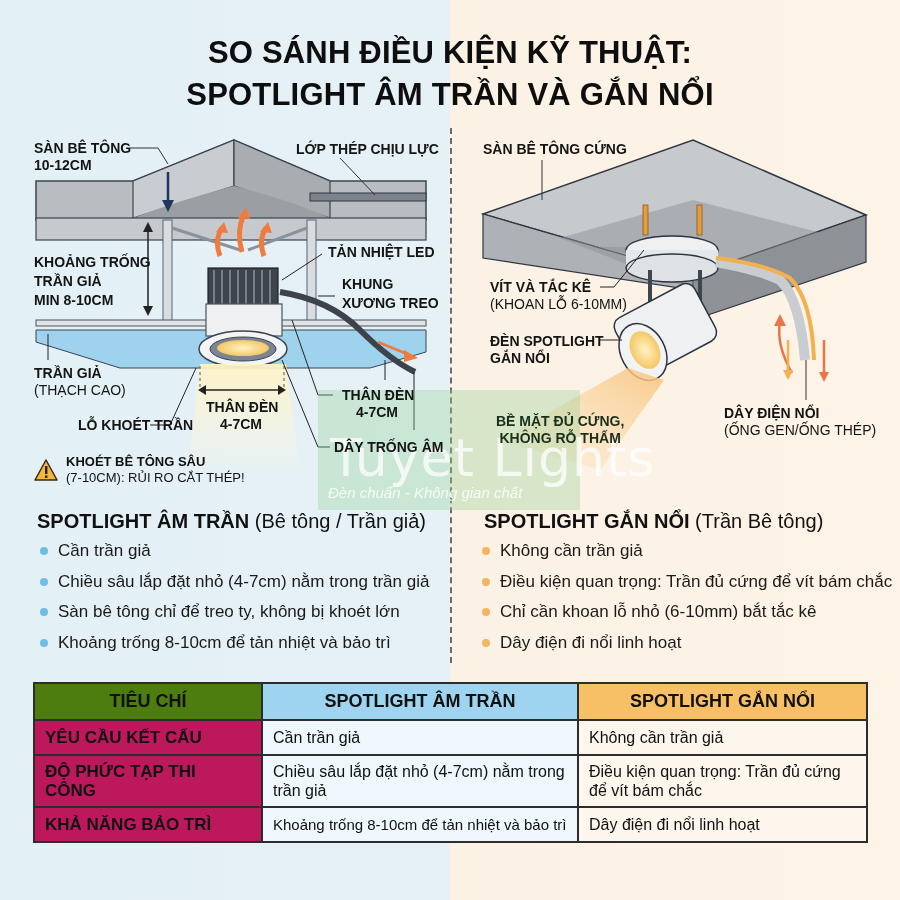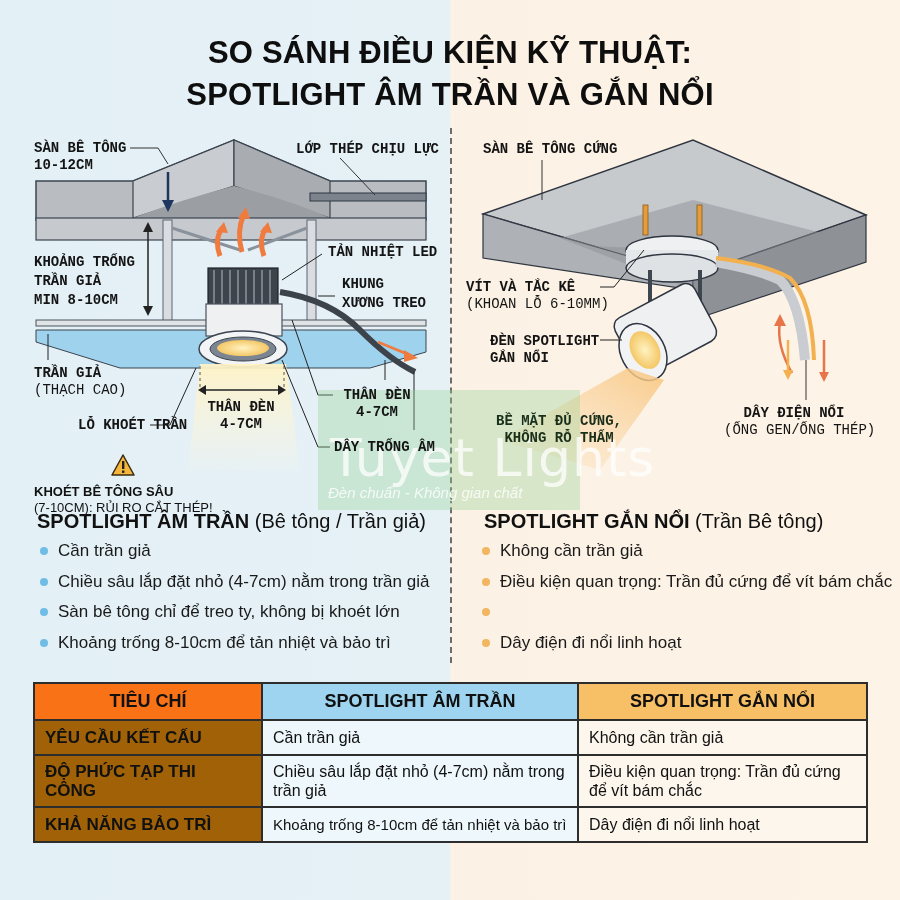--- a/index.html
+++ b/index.html
@@ -13,43 +13,43 @@
   .title {
     position: absolute; top: 32px; left: 0; width: 900px;
     text-align: center; font-weight: 700; font-size: 31px; line-height: 42px;
     letter-spacing: 0.2px; color: #0e0e0e;
     font-family: "Liberation Sans Narrow", "Liberation Sans", sans-serif;
   }
   .divider {
     position: absolute; left: 450px; top: 128px; height: 535px;
     border-left: 2px dashed #6c6c6c;
   }
-  .lbl { position: absolute; font-weight: 700; font-size: 14px; line-height: 17px; color: #141414; white-space: nowrap; font-family: Liberation Mono, monospace; }
+  .lbl { position: absolute; font-weight: 700; font-size: 14px; line-height: 17px; color: #141414; white-space: nowrap; }
   .lbl .thin { font-weight: 400; }
   svg.diagram { position: absolute; left: 0; top: 0; }
-  .warn { position: absolute; left: 34px; top: 454px; display: flex; align-items: center; gap: 8px; flex-direction: column; }
+  .warn { position: absolute; left: 34px; top: 454px; display: flex; align-items: center; gap: 8px; }
   .warn-text { font-size: 13px; line-height: 16px; }
   .warn-text b { font-weight: 700; }
   .section-h { position: absolute; font-size: 20px; line-height: 24px; white-space: nowrap; }
   .section-h b { font-weight: 700; }
   .bullets { position: absolute; list-style: none; }
   .bullets li { display: flex; align-items: center; height: 30.5px; font-size: 17px; color: #1a1a1a; white-space: nowrap; }
   .dot { width: 8px; height: 8px; border-radius: 50%; margin-right: 10px; flex: none; }
   .dot.blue { background: #6fbde6; }
   .dot.orange { background: #f2b560; }
   table.cmp {
     position: absolute; left: 33px; top: 682px; width: 835px;
     border-collapse: collapse; font-size: 16px;
   }
   table.cmp th, table.cmp td { border: 2px solid #2d2d2d; padding: 0 10px; vertical-align: middle; }
   table.cmp th { font-weight: 700; font-size: 18px; height: 37px; text-align: center; }
-  table.cmp th.c0 { background: #f97316; width: 228px; }
+  table.cmp th.c0 { background: #4d7c0f; width: 228px; }
   table.cmp th.c1 { background: #9ed4ef; width: 316px; }
   table.cmp th.c2 { background: #f7bf66; }
-  table.cmp td.c0 { font-weight: 700; font-size: 17px; background: #a16207; }
+  table.cmp td.c0 { font-weight: 700; font-size: 17px; background: #be185d; }
   table.cmp td.c1 { background: #edf7fc; }
   table.cmp td.c2 { background: #fdf6ec; }
   table.cmp td { line-height: 19px; }
   tr.h35 td { height: 35px; }
   tr.h52 td { height: 52px; }
   .watermark {
     position: absolute; left: 318px; top: 390px; width: 262px; height: 120px;
     background: rgba(150, 210, 150, 0.35);
     pointer-events: none;
   }
@@ -242,33 +242,33 @@
     <rect x="11" y="7" width="2.4" height="8" fill="#222"></rect>
     <rect x="11" y="16.5" width="2.4" height="2.4" fill="#222"></rect>
   </svg>
   <div class="warn-text">
     <div><b>KHOÉT BÊ TÔNG SÂU</b></div>
     <div>(7-10CM): RỦI RO CẮT THÉP!</div>
   </div>
 </div>
 
 <div class="lbl" style="left:483px;top:141px;">SÀN BÊ TÔNG CỨNG</div>
-<div class="lbl" style="left:466px;top:279px;">
+<div class="lbl" style="left:490px;top:279px;">
   <div>VÍT VÀ TẮC KÊ</div>
   <div class="thin">(KHOAN LỖ 6-10MM)</div>
 </div>
 <div class="lbl" style="left:490px;top:333px;">
   <div>ĐÈN SPOTLIGHT</div>
   <div>GẮN NỔI</div>
 </div>
 <div class="lbl" style="left:496px;top:413px;text-align:center;color:#1a2f1a;">
   <div>BỀ MẶT ĐỦ CỨNG,</div>
   <div>KHÔNG RỖ THẤM</div>
 </div>
-<div class="lbl" style="left:724px;top:405px;text-align:center;width:140px;">
+<div class="lbl" style="left:724px;top:405px;text-align:left;width:140px;">
   <div>DÂY ĐIỆN NỔI</div>
   <div class="thin">(ỐNG GEN/ỐNG THÉP)</div>
 </div>
 
 <div class="section-h" style="left:37px;top:509px;">
   <b>SPOTLIGHT ÂM TRẦN</b><span> (Bê tông / Trần giả)</span>
 </div>
 <ul class="bullets" style="left:40px;top:536px;">
   <li>
       <span class="dot blue"></span>
@@ -295,20 +295,21 @@
   <li>
       <span class="dot orange"></span>
       <span>Không cần trần giả</span>
     </li>
   <li>
       <span class="dot orange"></span>
       <span>Điều kiện quan trọng: Trần đủ cứng để vít bám chắc</span>
     </li>
   <li>
       <span class="dot orange"></span>
+      <span>Chỉ cần khoan lỗ nhỏ (6-10mm) bắt tắc kê</span>
     </li>
   <li>
       <span class="dot orange"></span>
       <span>Dây điện đi nổi linh hoạt</span>
     </li>
 </ul>
 
 <table class="cmp">
   <thead>
     <tr>

